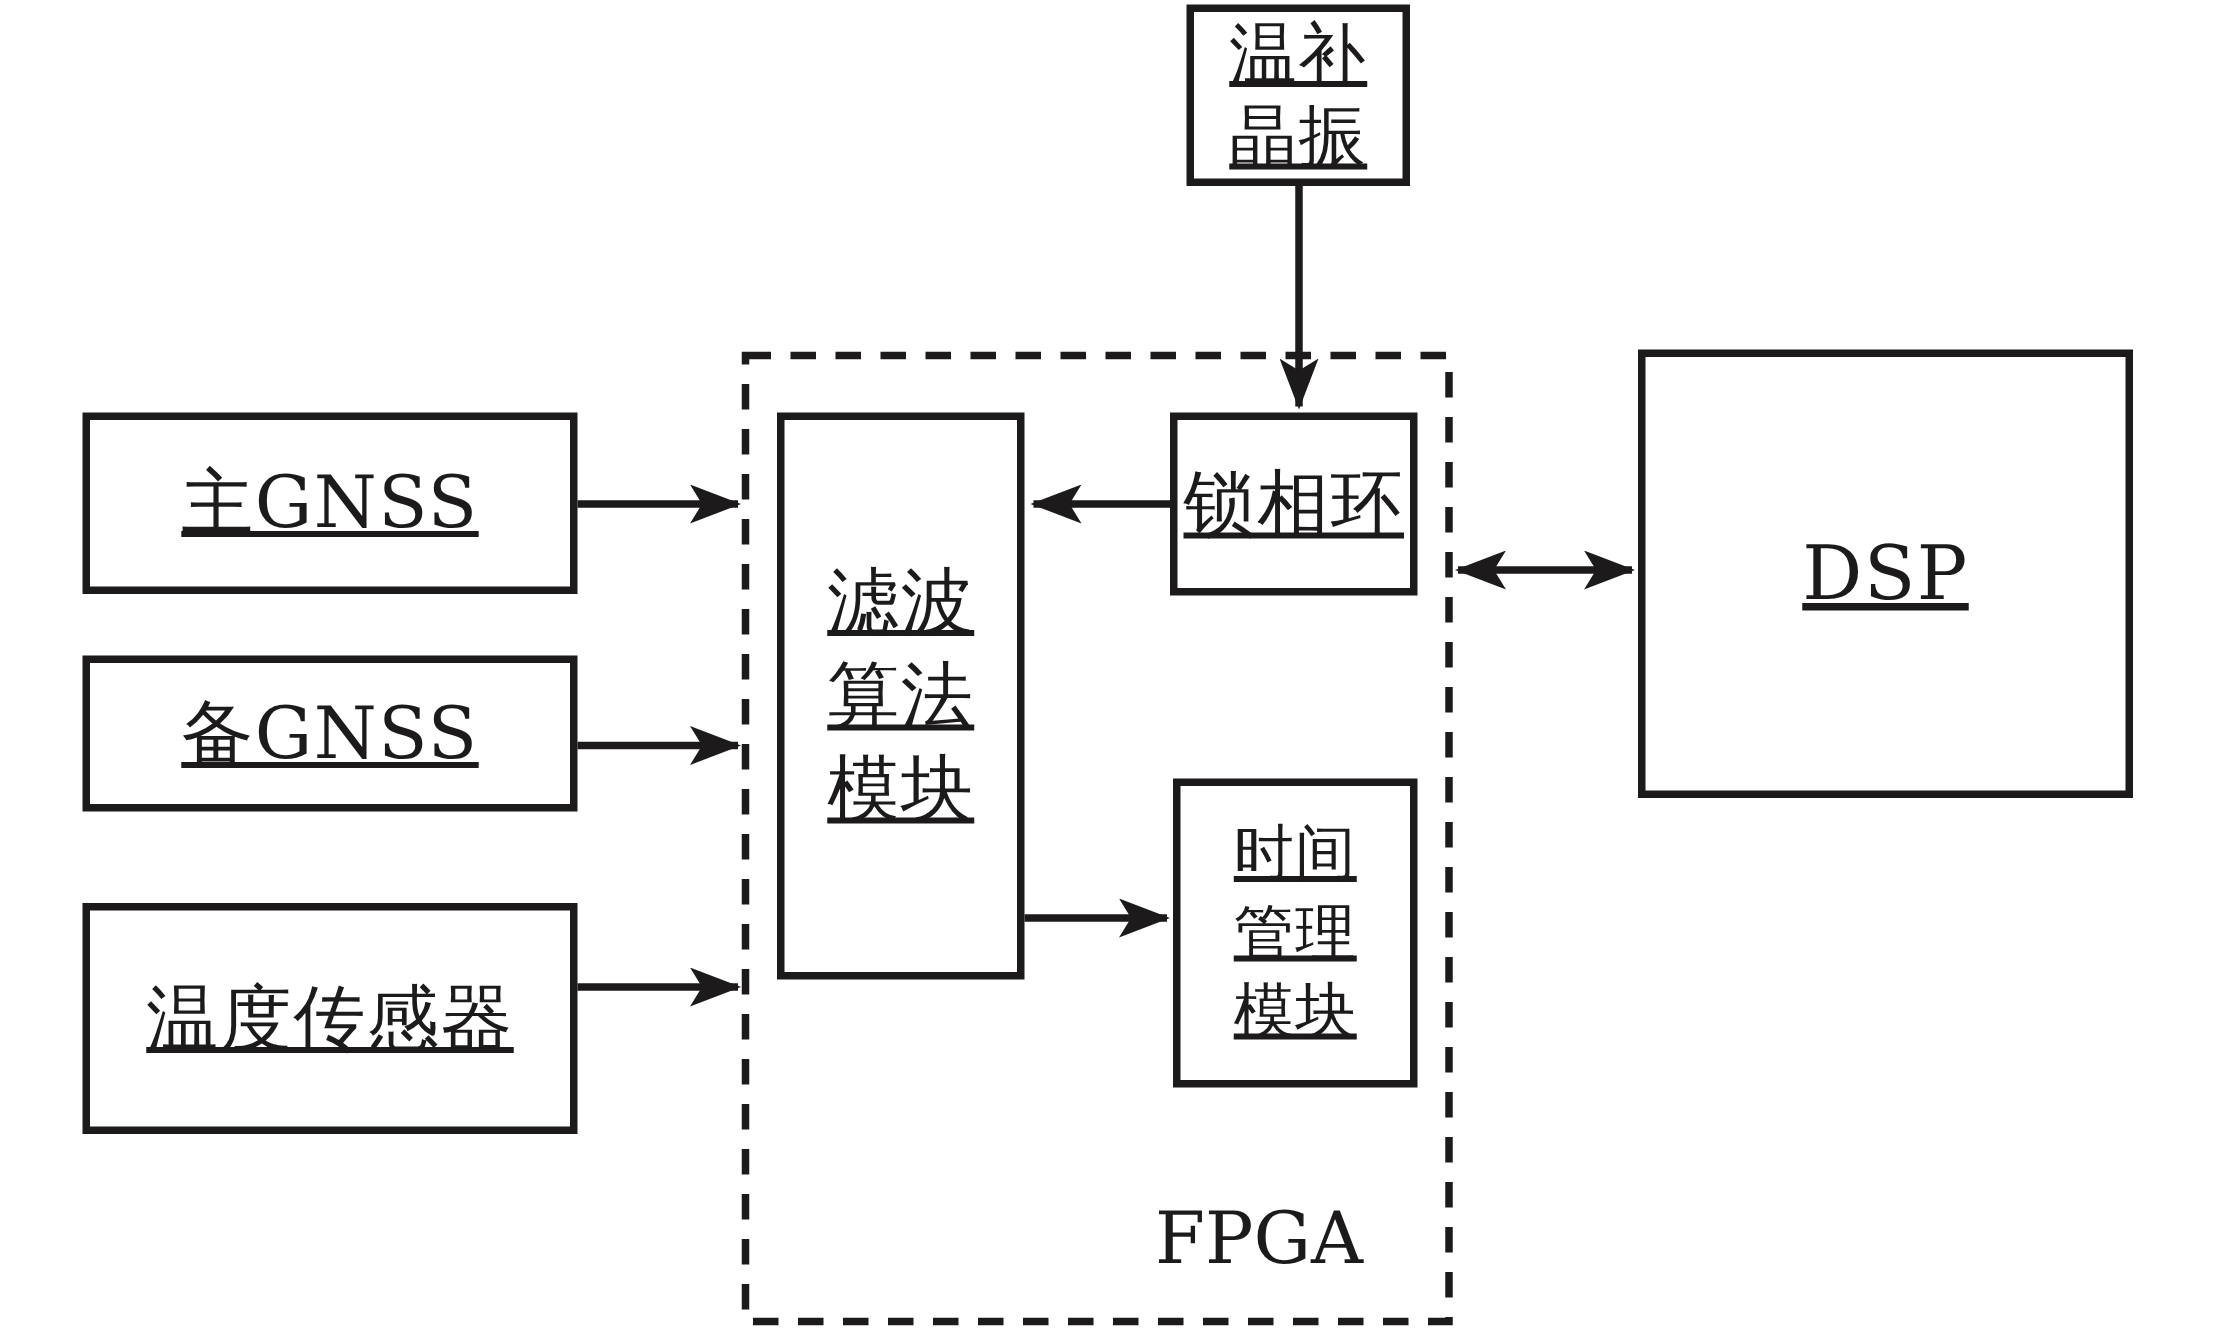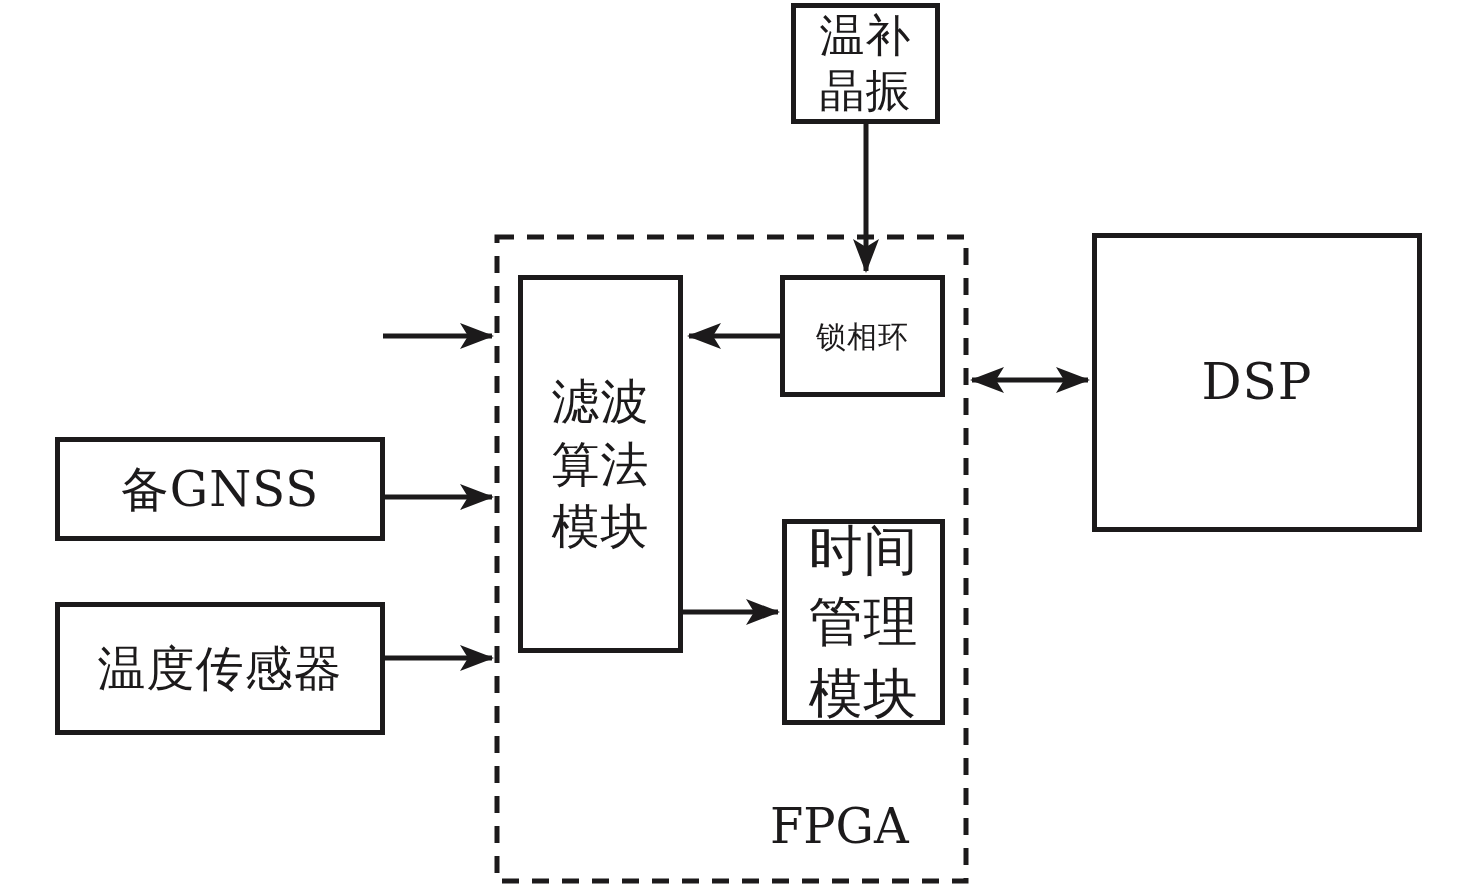--- a/index.html
+++ b/index.html
@@ -31,31 +31,32 @@
     display: flex;
     align-items: center;
     justify-content: center;
     text-align: center;
   }
   .node span {
     white-space: pre-line;
     font-size: 48px;
     line-height: 1.3;
     letter-spacing: 1px;
+    text-decoration: underline;
   }
   .node-tcxo        { left: 791px;  top: 3px;   width: 149px; height: 121px; }
   .node-tcxo span   { font-size: 45px; line-height: 1.22; }
   .node-main-gnss   { left: 55px;   top: 275px; width: 330px; height: 121px; }
   .node-backup-gnss { left: 55px;   top: 437px; width: 330px; height: 104px; }
-  .node-temp-sensor { left: 55px;   top: 602px; width: 330px; height: 133px; }
+  .node-temp-sensor { left: 55px;   top: 602px; width: 330px; height: 154px; }
   .node-filter      { left: 518px;  top: 275px; width: 165px; height: 378px; }
   .node-pll         { left: 780px;  top: 275px; width: 165px; height: 122px; }
-  .node-pll span    { font-size: 30px; }
+  .node-pll span    { font-size: 48px; }
   .node-time        { left: 782px;  top: 519px; width: 163px; height: 206px; }
-  .node-time span   { font-size: 54px; line-height: 1.32; }
+  .node-time span   { font-size: 40px; line-height: 1.32; }
   .node-dsp         { left: 1092px; top: 233px; width: 330px; height: 299px; }
   .node-dsp span    { font-size: 50px; }
   .fpga-label {
     position: absolute;
     left: 770px;
     top: 800px;
     width: 165px;
     height: 52px;
     font-size: 48px;
     line-height: 52px;
@@ -83,20 +84,23 @@
     <line x1="782" y1="336" x2="689" y2="336" stroke="#1c1a1b" stroke-width="5" marker-end="url(#ah)"></line>
     <line x1="681" y1="612" x2="778" y2="612" stroke="#1c1a1b" stroke-width="5" marker-end="url(#ah)"></line>
     <line x1="972" y1="380" x2="1088" y2="380" stroke="#1c1a1b" stroke-width="5" marker-start="url(#ah)" marker-end="url(#ah)"></line>
   </svg>
 
   <div class="node node-tcxo">
     <span>温补
 晶振</span>
   </div>
 
+  <div class="node node-main-gnss">
+    <span>主GNSS</span>
+  </div>
 
   <div class="node node-backup-gnss">
     <span>备GNSS</span>
   </div>
 
   <div class="node node-temp-sensor">
     <span>温度传感器</span>
   </div>
 
   <div class="node node-filter">

